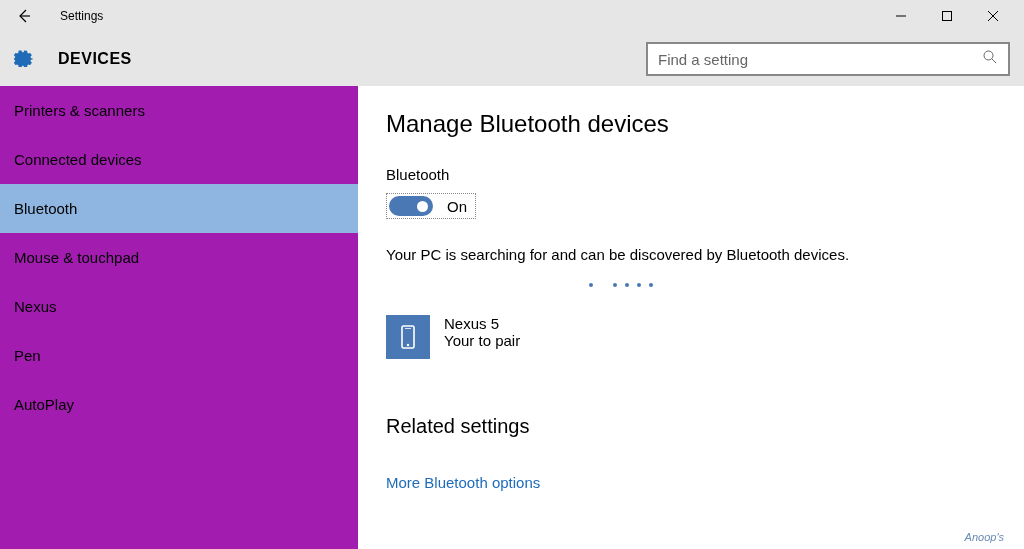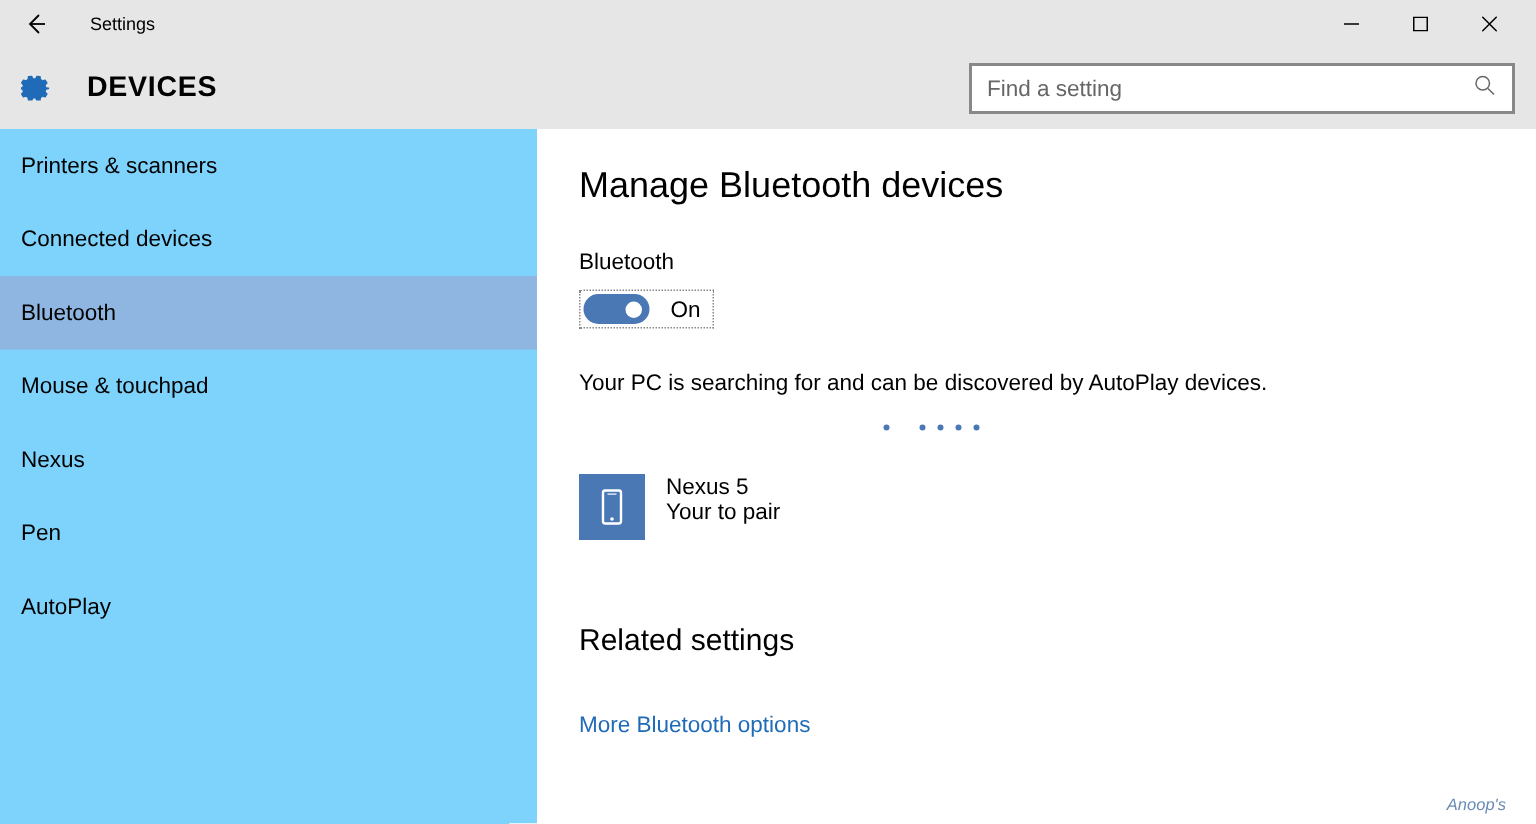--- a/index.html
+++ b/index.html
@@ -43,21 +43,21 @@
     .header {
       height: 54px;
       background: #e6e6e6;
       display: flex;
       align-items: center;
       padding: 0 14px;
     }
     .header .gear-icon svg { width: 20px; height: 20px; }
     .header .devices-label {
       font-weight: 600;
-      font-size: 19px;
+      font-size: 16px;
       margin-left: 24px;
       letter-spacing: 0.5px;
     }
     .header .search-box {
       margin-left: auto;
       width: 364px;
       height: 34px;
       border: 2px solid #888;
       background: #fff;
       display: flex;
@@ -73,21 +73,21 @@
       background: transparent;
     }
     .header .search-box input::placeholder { color: #666; }
     .header .search-box .search-icon svg { width: 16px; height: 16px; }
     .content {
       display: flex;
       height: calc(549px - 86px);
     }
     .sidebar {
       width: 358px;
-      background: #7dd3fc;
+      background: #a21caf;
     }
     .sidebar-item {
       padding: 16px 14px;
       font-size: 15px;
       cursor: pointer;
     }
     .sidebar-item.selected {
       background: #8fb6e0;
     }
     .main {
@@ -256,21 +256,21 @@
 
   <div class="main">
     <h1>Manage Bluetooth devices</h1>
     <div class="bt-label">Bluetooth</div>
     <div class="toggle-wrap">
       <div class="toggle">
         <div class="knob"></div>
       </div>
       <span class="toggle-label">On</span>
     </div>
-    <div class="desc">Your PC is searching for and can be discovered by AutoPlay devices.</div>
+    <div class="desc">Your PC is searching for and can be discovered by Bluetooth devices.</div>
     <div class="progress-dots">
       <span class="gap"></span><span></span><span></span><span></span><span></span>
     </div>
     <div class="device-row">
       <div class="device-icon-box">
         <svg viewBox="0 0 28 28">
             <rect x="8" y="3" width="12" height="22" rx="1.5" stroke="#fff" stroke-width="1.6" fill="none"></rect>
             <circle cx="14" cy="22" r="1.2" fill="#fff"></circle>
             <rect x="11" y="5" width="6" height="0.8" fill="#fff"></rect>
           </svg>

